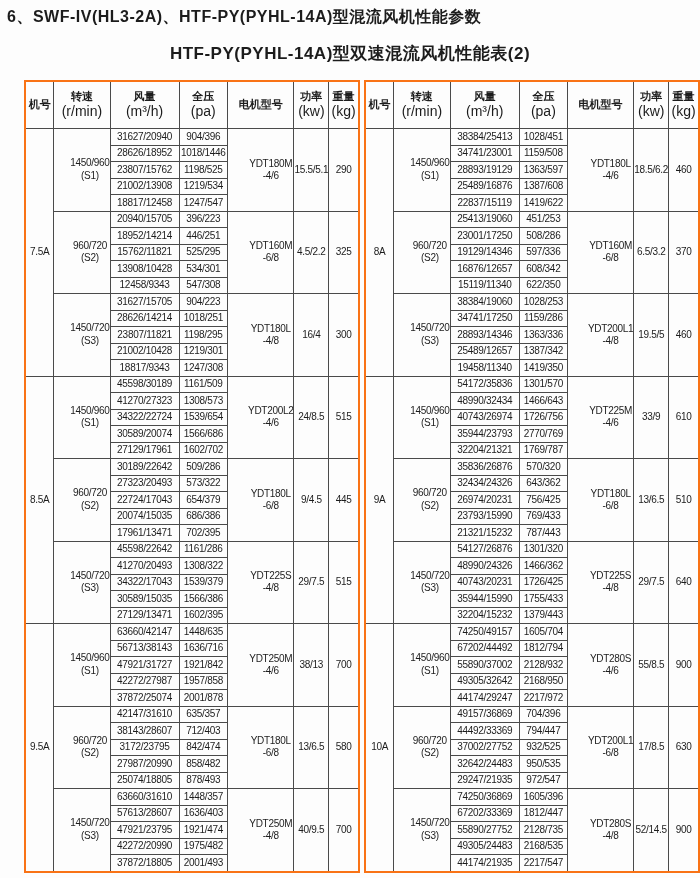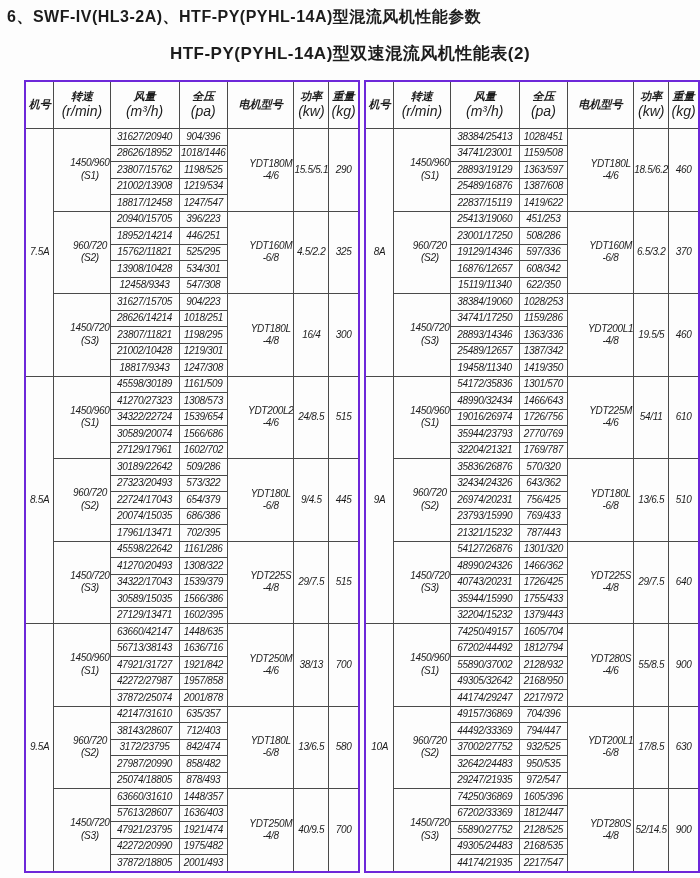--- a/index.html
+++ b/index.html
@@ -26,22 +26,21 @@
     letter-spacing:0.5px;
   }
   .tables{
     display:flex;
     gap:4px;
     margin:15px 0 0 24px;
   }
   table.perf{
     border-collapse:collapse;
     table-layout:fixed;
-    border:2px solid #6d28d9;
-    font-style:italic;
+    border:2px solid #f97316;
   }
   table.perf th, table.perf td{
     border:1px solid #4a4a4a;
     text-align:center;
     vertical-align:middle;
     padding:0;
     overflow:hidden;
   }
   table.perf th{
     height:46px;
@@ -832,37 +831,37 @@
             <div>54172/35836</div>
           </td>
           <td class="pressure-cell">
             <div>1301/570</div>
           </td>
           <td class="motor-cell" rowspan="5">
             <div>YDT225M</div>
             <div>-4/6</div>
           </td>
           <td class="power-cell" rowspan="5">
-            <div>54/11</div>
+            <div>33/9</div>
           </td>
           <td class="weight-cell" rowspan="5">
             <div>610</div>
           </td>
         </tr>
         <tr>
           <td class="flow-cell">
             <div>48990/32434</div>
           </td>
           <td class="pressure-cell">
             <div>1466/643</div>
           </td>
         </tr>
         <tr>
           <td class="flow-cell">
-            <div>19016/26974</div>
+            <div>40743/26974</div>
           </td>
           <td class="pressure-cell">
             <div>1726/756</div>
           </td>
         </tr>
         <tr>
           <td class="flow-cell">
             <div>35944/23793</div>
           </td>
           <td class="pressure-cell">
@@ -1124,21 +1123,21 @@
           </td>
           <td class="pressure-cell">
             <div>1812/447</div>
           </td>
         </tr>
         <tr>
           <td class="flow-cell">
             <div>55890/27752</div>
           </td>
           <td class="pressure-cell">
-            <div>2128/525</div>
+            <div>2128/735</div>
           </td>
         </tr>
         <tr>
           <td class="flow-cell">
             <div>49305/24483</div>
           </td>
           <td class="pressure-cell">
             <div>2168/535</div>
           </td>
         </tr>

